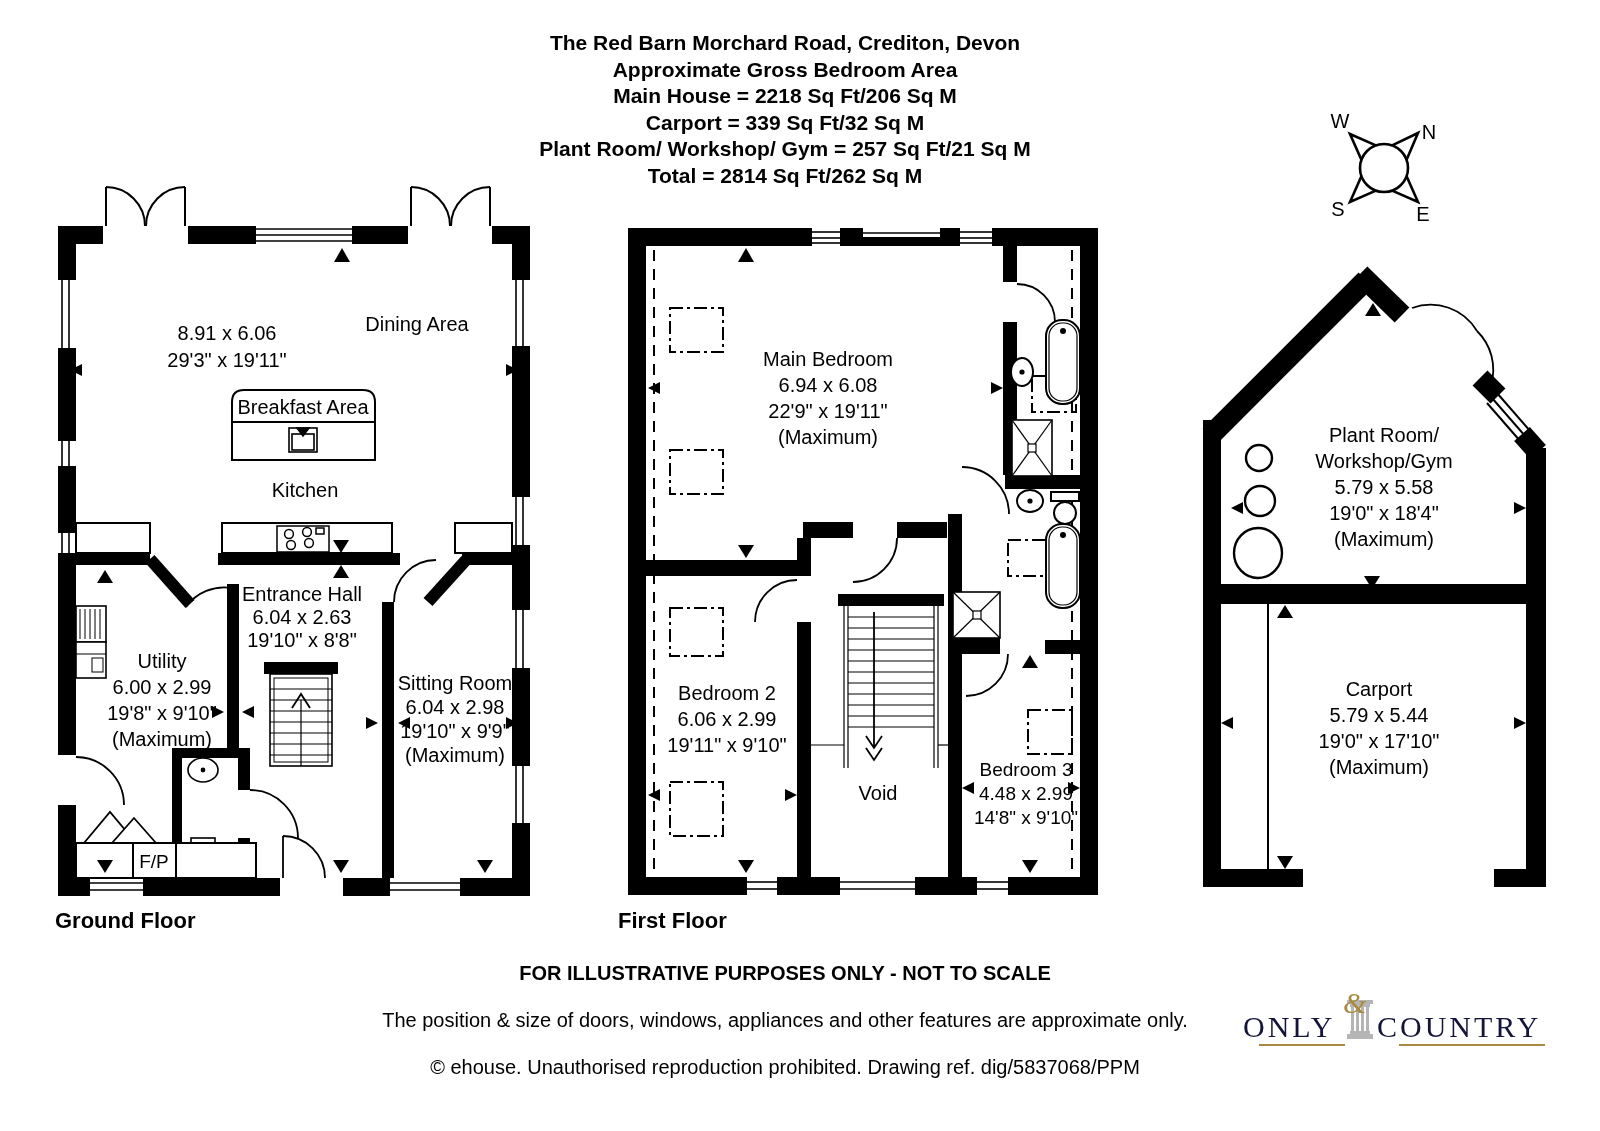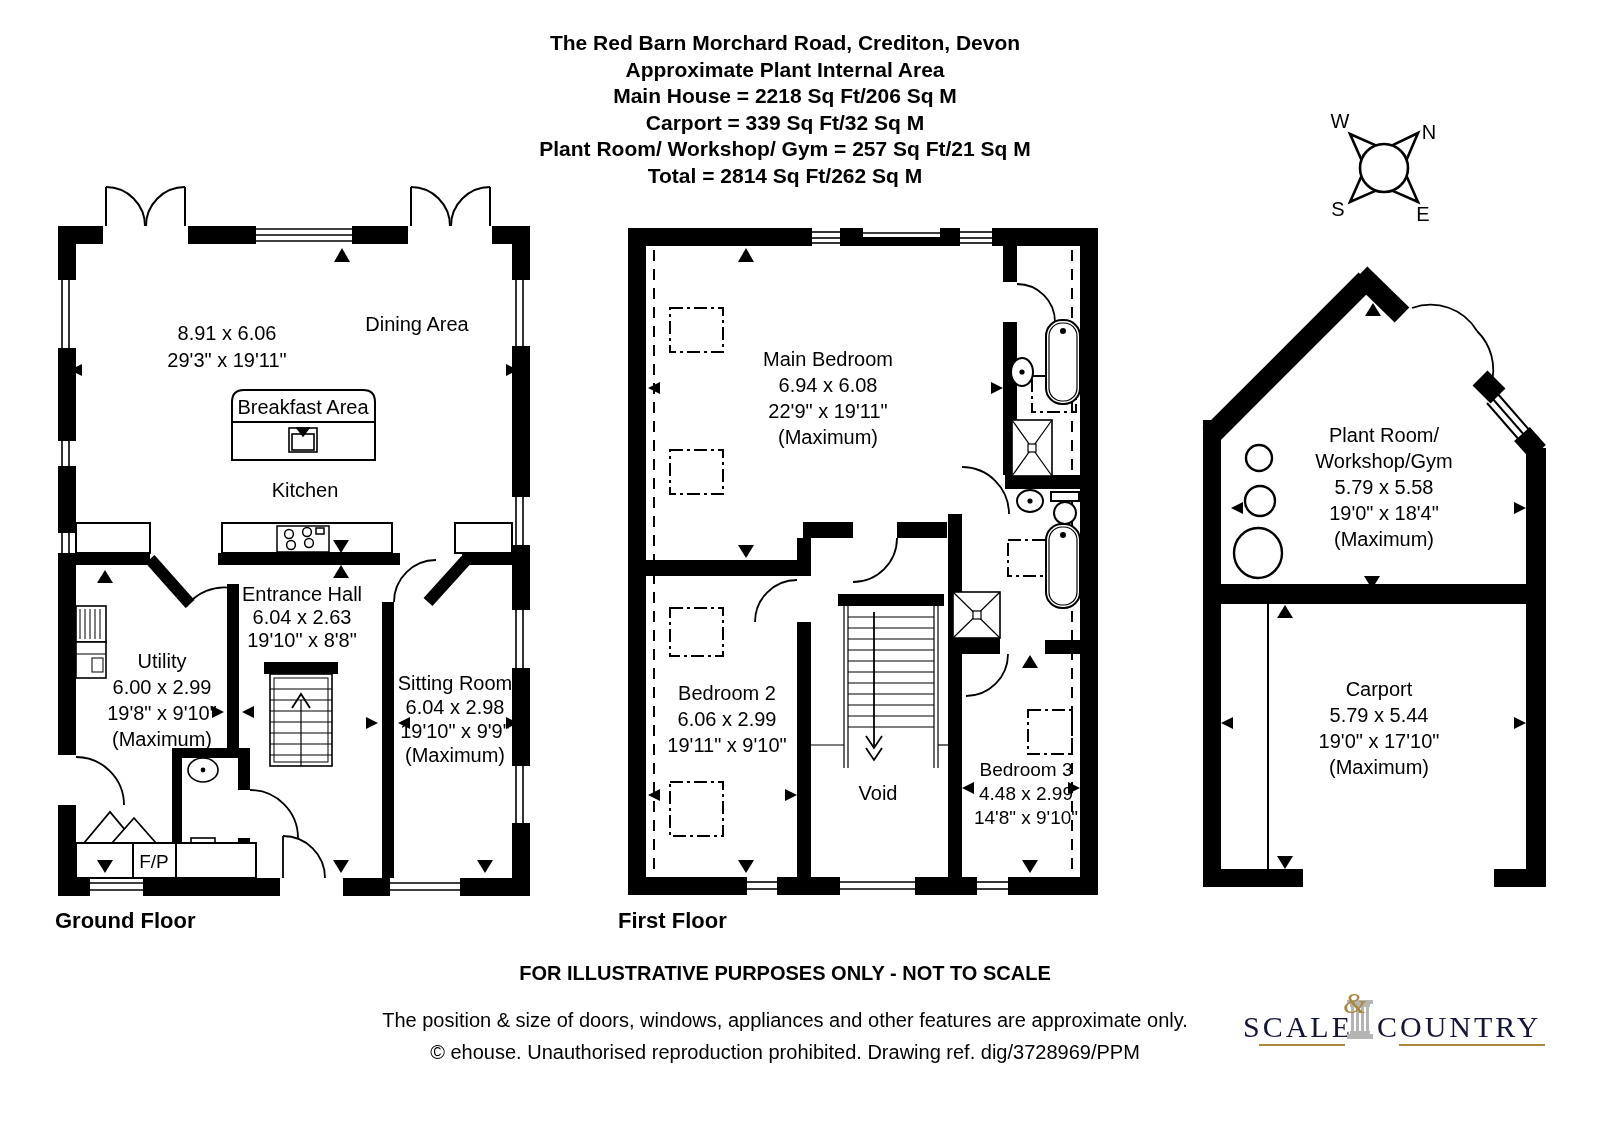--- a/index.html
+++ b/index.html
@@ -7,21 +7,21 @@
         font-family:"Liberation Sans",sans-serif;color:#000;}
   .abs{position:absolute;}
   
   .titleblock{left:330px;top:30px;width:910px;text-align:center;
               font-size:21px;font-weight:bold;line-height:26.5px;}
   
   .floorlabel{font-size:22px;font-weight:bold;}
   
   .footer{left:280px;top:962px;width:1010px;text-align:center;font-size:20px;}
   .footer .f1{font-weight:bold;margin-bottom:24px;}
-  .footer .f2{margin-bottom:9px;}
+  .footer .f2{margin-bottom:24px;}
   .footer .f3{margin-bottom:5px;}
   .dashedbox{display:inline-block;width:70px;height:12px;border:2px dashed #1a1a1a;
              margin-right:9px;vertical-align:-1px;}
   
   svg text{font-family:"Liberation Sans",sans-serif;font-size:20px;fill:#000;}
   svg .mid{text-anchor:middle;}
   svg .small{font-size:19px;}
   
   .logo{left:1243px;top:990px;width:320px;height:70px;}
   .logo .row{position:relative;height:62px;}
@@ -36,21 +36,21 @@
   .gl1{left:16px;width:86px;}
   .gl2{left:156px;width:146px;}
 </style>
 </head>
 <body>
 
 <div class="page">
 
   <div class="abs titleblock">
     <div>The Red Barn Morchard Road, Crediton, Devon</div>
-    <div>Approximate Plant Internal Area</div>
+    <div>Approximate Gross Bedroom Area</div>
     <div>Main House = 2218 Sq Ft/206 Sq M</div>
     <div>Carport = 339 Sq Ft/32 Sq M</div>
     <div>Plant Room/ Workshop/ Gym = 257 Sq Ft/21 Sq M</div>
     <div>Total = 2814 Sq Ft/262 Sq M</div>
   </div>
 
   <svg class="abs" style="left:1300px;top:95px;" width="165" height="145" viewBox="1300 95 165 145">
     <g stroke="#000" stroke-width="2.6" fill="#fff">
       <polygon points="1418,133 1406.6,159.8 1392.2,145.4"></polygon>
       <polygon points="1350,134 1375.8,145.4 1361.4,159.8"></polygon>
@@ -468,26 +468,26 @@
       <text class="mid" x="1379" y="774">(Maximum)</text>
     </g>
   </svg>
 
   <div class="abs floorlabel" style="left:55px;top:908px;">Ground Floor</div>
   <div class="abs floorlabel" style="left:618px;top:908px;">First Floor</div>
 
   <div class="abs footer">
     <div class="f1">FOR ILLUSTRATIVE PURPOSES ONLY - NOT TO SCALE</div>
     <div class="f2">The position &amp; size of doors, windows, appliances and other features are approximate only.</div>
-    <div class="f4">© ehouse. Unauthorised reproduction prohibited. Drawing ref. dig/3728969/PPM</div>
+    <div class="f4">© ehouse. Unauthorised reproduction prohibited. Drawing ref. dig/5837068/PPM</div>
   </div>
 
   <div class="abs logo">
     <div class="row">
-      <span class="fc-word w1">SCALE</span>
+      <span class="fc-word w1">ONLY</span>
       <span class="fc-amp">&amp;</span>
       <span class="fc-colwrap">
         <svg width="30" height="50" viewBox="0 0 30 50">
           <g fill="#b5b5b5">
             <rect x="2" y="6" width="26" height="4"></rect>
             <rect x="5" y="10" width="20" height="3"></rect>
             <rect x="6" y="13" width="3" height="24"></rect>
             <rect x="11" y="13" width="3" height="24"></rect>
             <rect x="16" y="13" width="3" height="24"></rect>
             <rect x="21" y="13" width="3" height="24"></rect>

